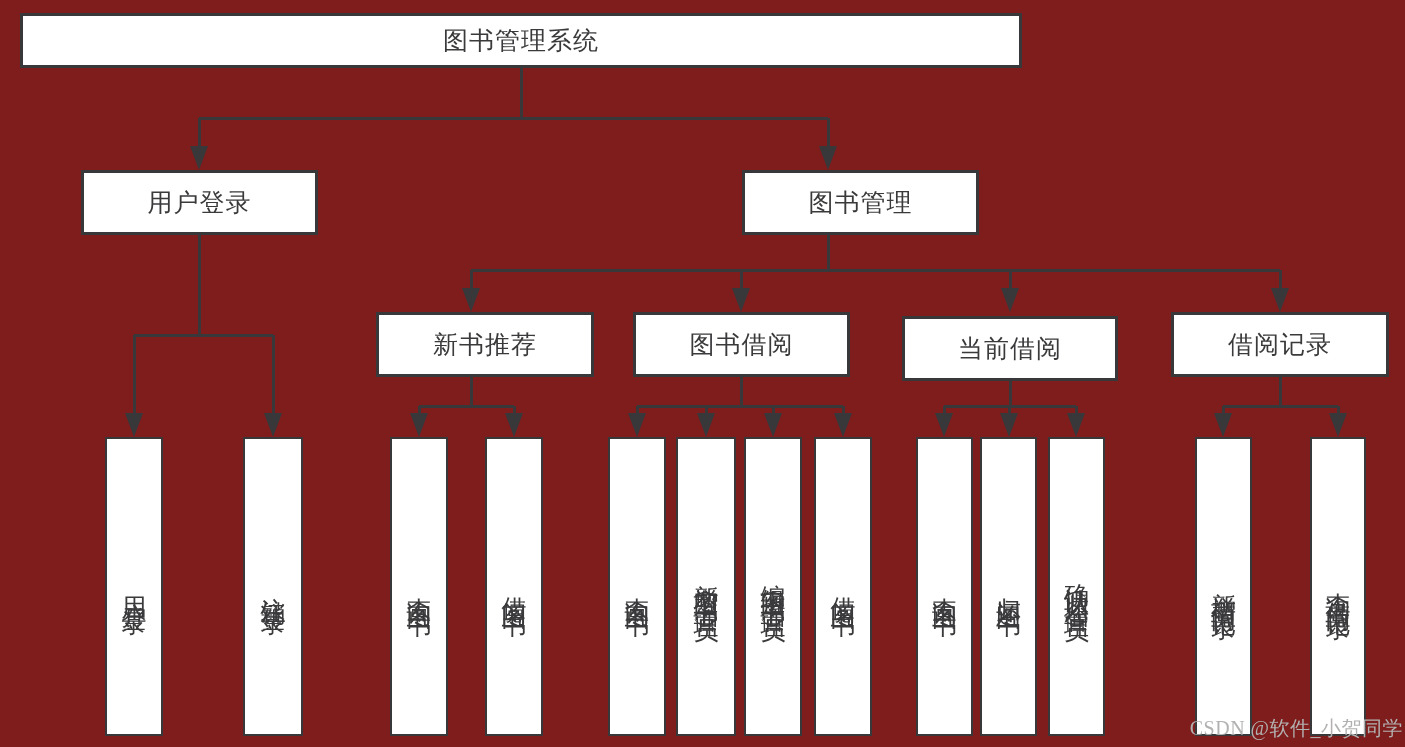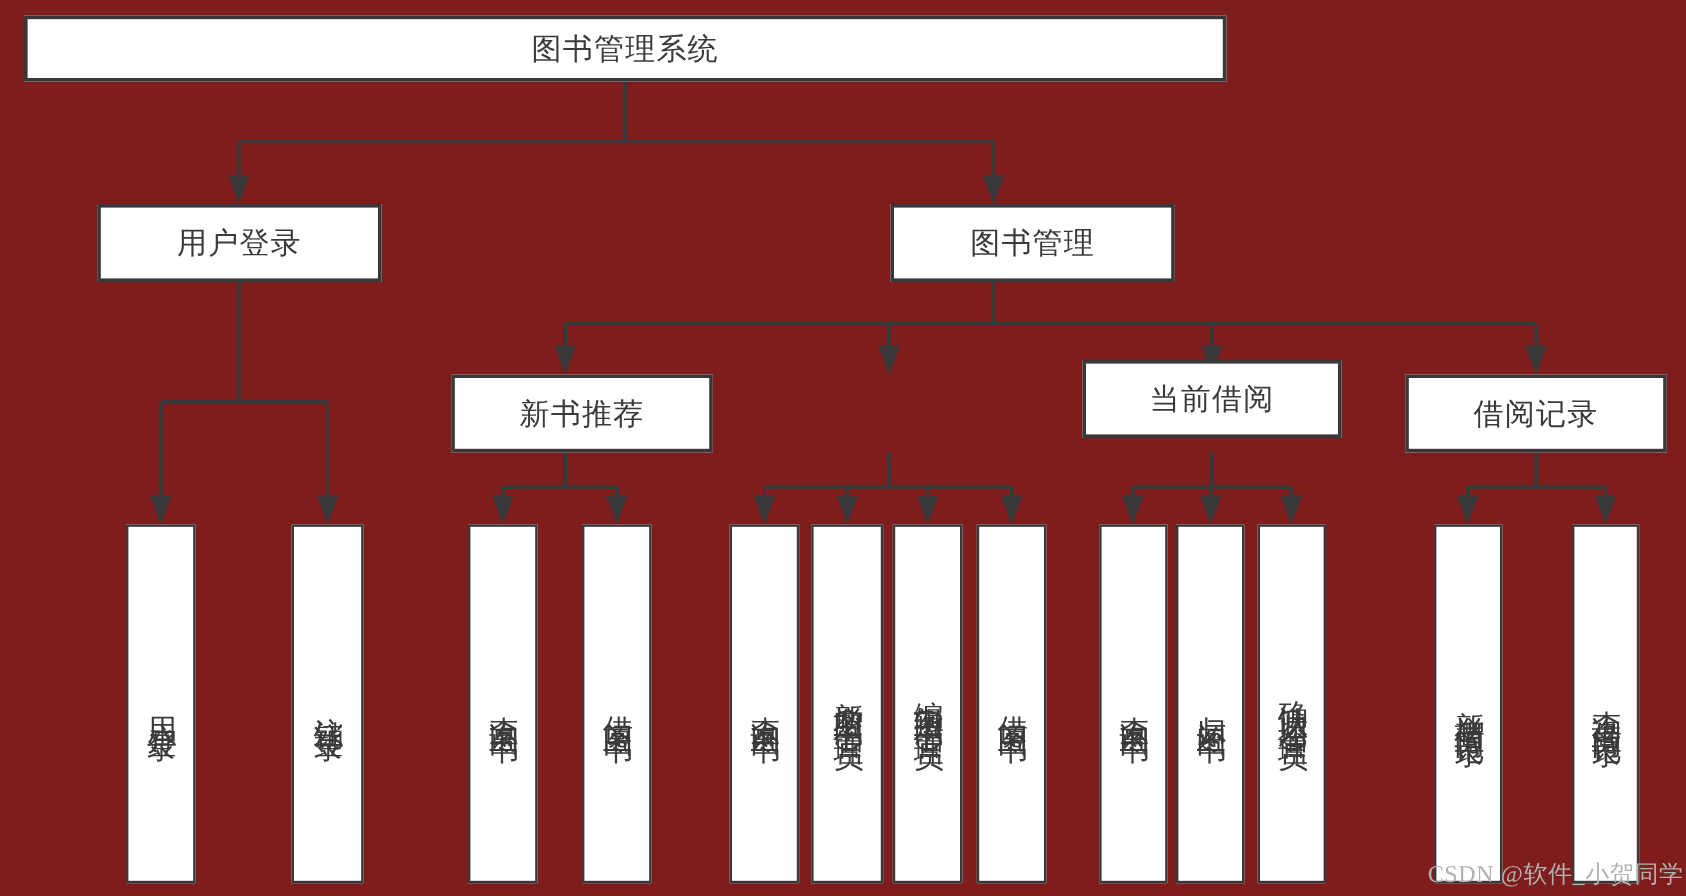--- a/index.html
+++ b/index.html
@@ -144,21 +144,24 @@
   <div class="node hnode" style="left:81px; top:170px; width:237px; height:65px;">
     <span>用户登录</span>
   </div>
   <div class="node hnode" style="left:710px; top:170px; width:237px; height:65px;margin-left:32px;">
     <span>图书管理</span>
   </div>
 
   <div class="node hnode" style="left:376px; top:312px; width:218px; height:65px;">
     <span>新书推荐</span>
   </div>
-  <div class="node hnode" style="left:902px; top:300px; width:216px; height:65px;justify-content:center;">
+  <div class="node hnode" style="left:633px; top:312px; width:217px; height:65px;">
+    <span>图书借阅</span>
+  </div>
+  <div class="node hnode" style="left:902px; top:316px; width:216px; height:65px;justify-content:center;">
     <span>当前借阅</span>
   </div>
   <div class="node hnode" style="left:1171px; top:312px; width:218px; height:65px;">
     <span>借阅记录</span>
   </div>
 
   <div class="node vnode" style="left:105px; top:437px; width:58px; height:299px;">
     <span class="vtext">用户登录</span>
   </div>
   <div class="node vnode" style="left:243px; top:437px; width:60px; height:299px;">

